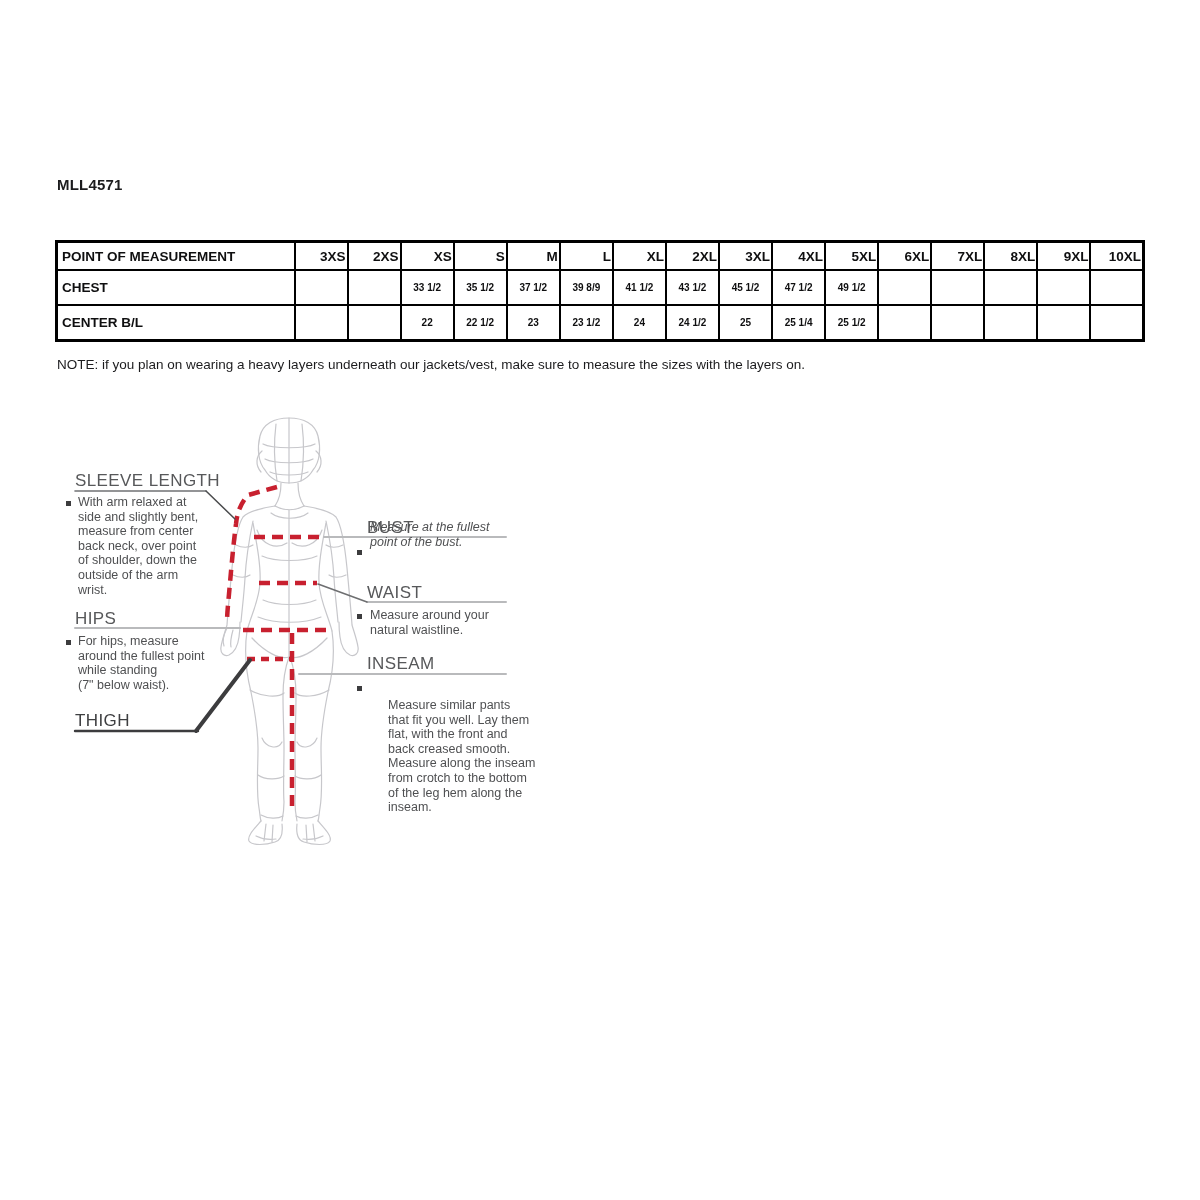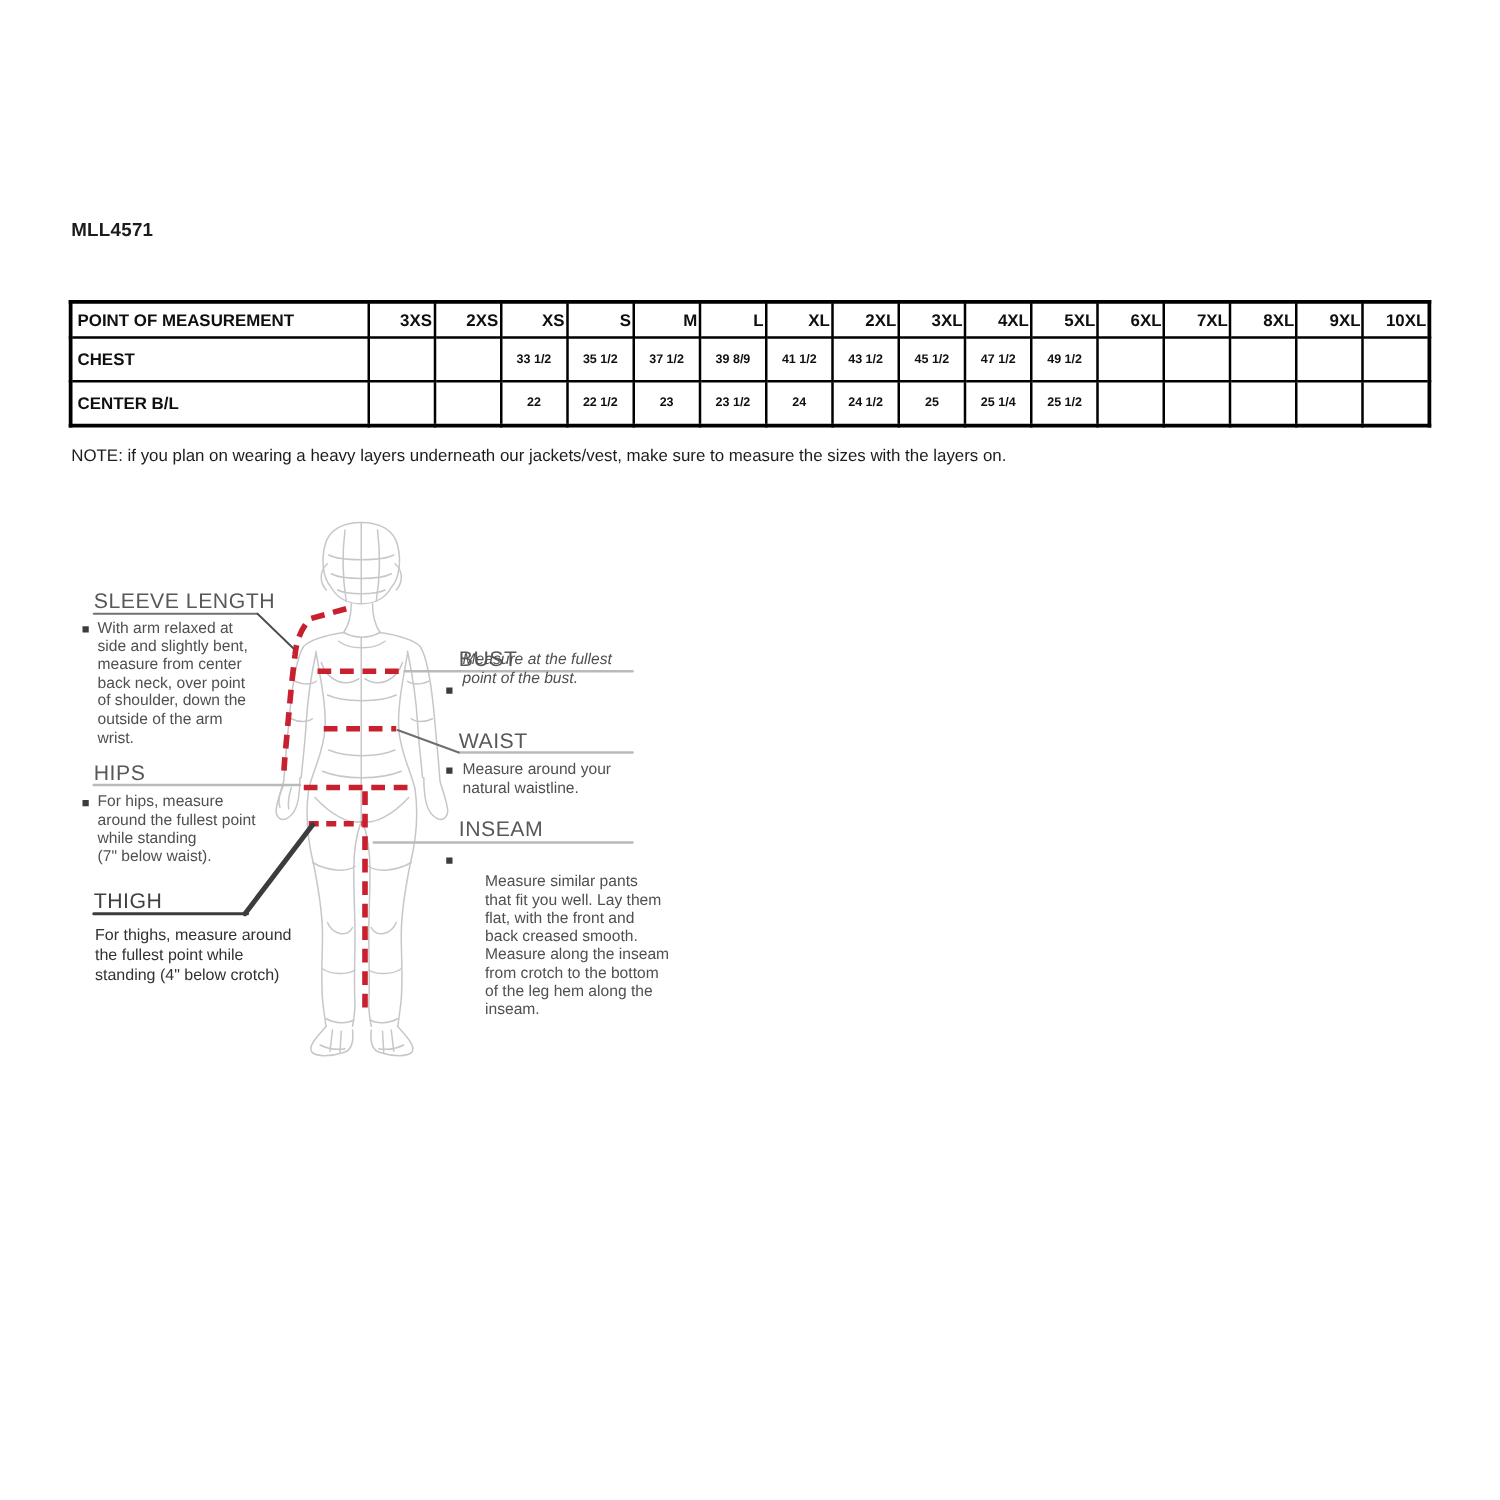--- a/index.html
+++ b/index.html
@@ -201,21 +201,20 @@
 
   <div class="hdg" style="left:75px;top:471px;">SLEEVE LENGTH</div>
   <span class="bullet" style="left:66px;top:501px;"></span>
   <div class="desc" style="left:78px;top:495px;width:150px;">With arm relaxed at<br>side and slightly bent,<br>measure from center<br>back neck, over point<br>of shoulder, down the<br>outside of the arm<br>wrist.</div>
 
   <div class="hdg" style="left:75px;top:609px;">HIPS</div>
   <span class="bullet" style="left:66px;top:640px;"></span>
   <div class="desc" style="left:78px;top:634px;width:155px;">For hips, measure<br>around the fullest point<br>while standing<br>(7" below waist).</div>
 
   <div class="hdg hdg-dark" style="left:75px;top:711px;">THIGH</div>
-  <div class="desc desc-thigh" style="left:76px;top:740px;width:175px;">For thighs, measure around<br>the fullest point while<br>standing (4" below crotch)</div>
 
   <div class="hdg" style="left:367px;top:518px;">BUST</div>
   <span class="bullet" style="left:357px;top:550px;"></span>
   <div class="desc" style="left:370px;top:520px;width:150px;font-style:italic;">Measure at the fullest<br>point of the bust.</div>
 
   <div class="hdg" style="left:367px;top:583px;">WAIST</div>
   <span class="bullet" style="left:357px;top:614px;"></span>
   <div class="desc" style="left:370px;top:608px;width:150px;">Measure around your<br>natural waistline.</div>
 
   <div class="hdg" style="left:367px;top:654px;">INSEAM</div>

